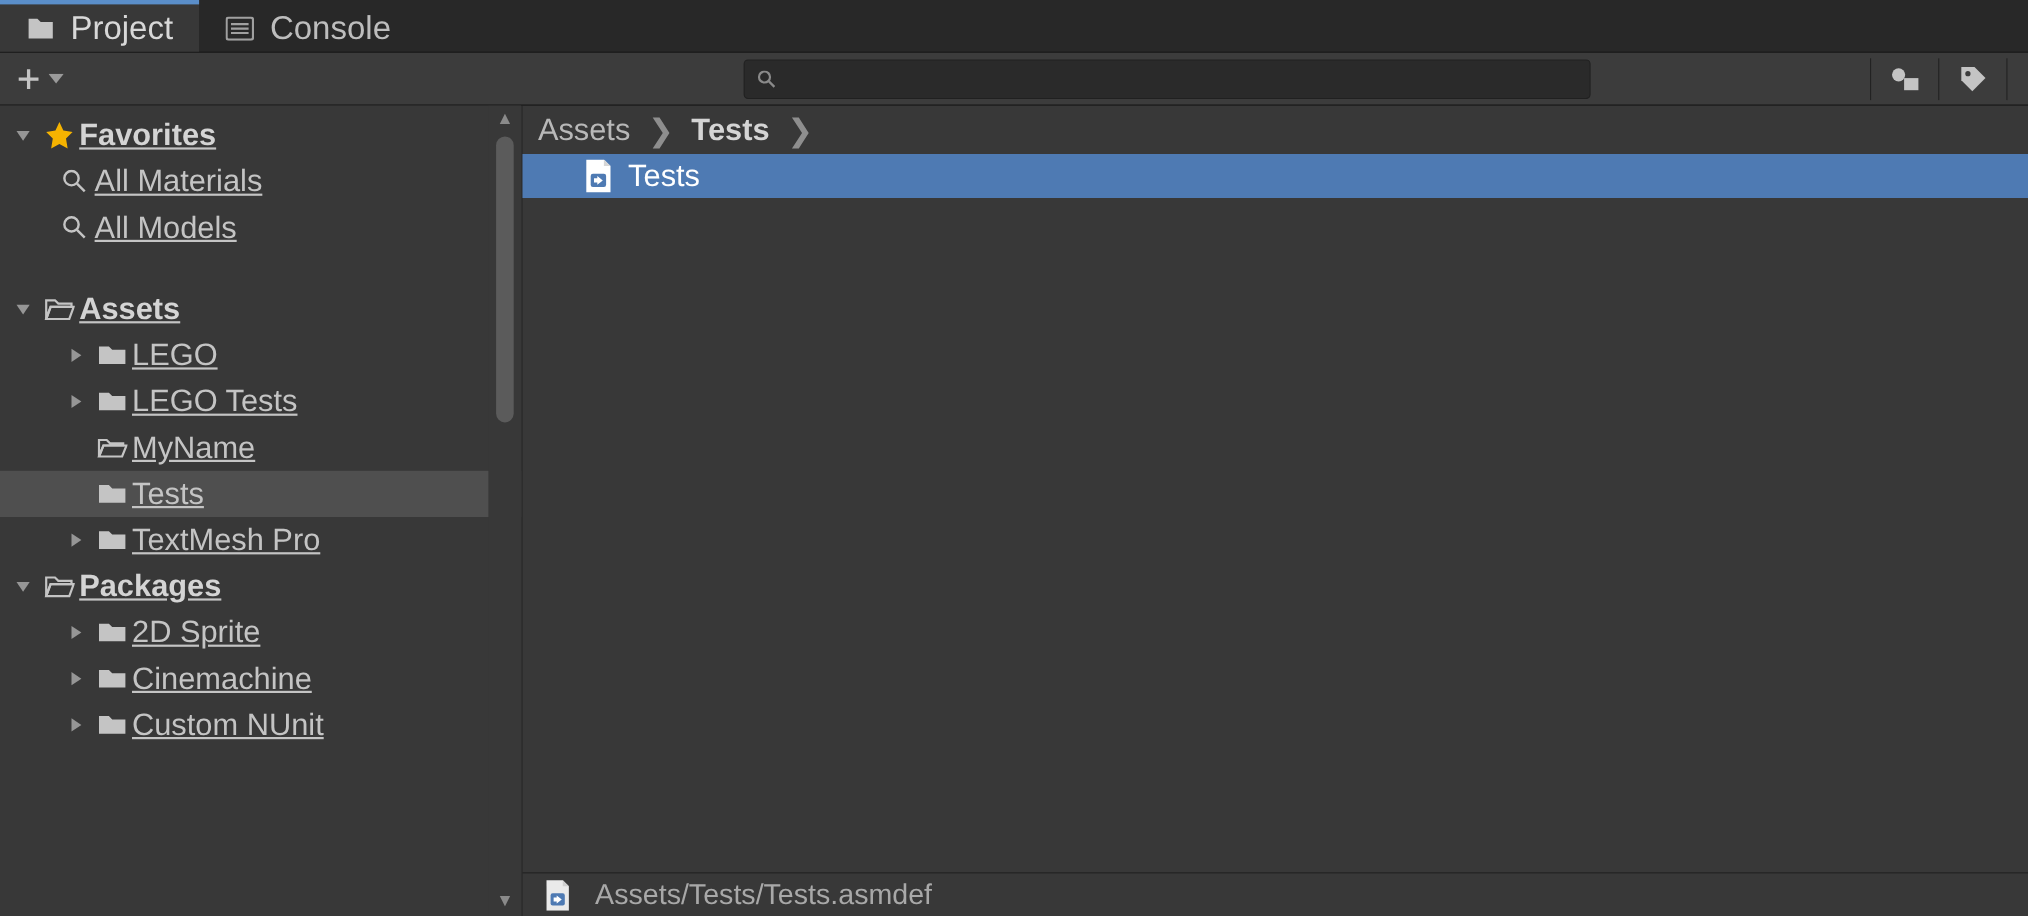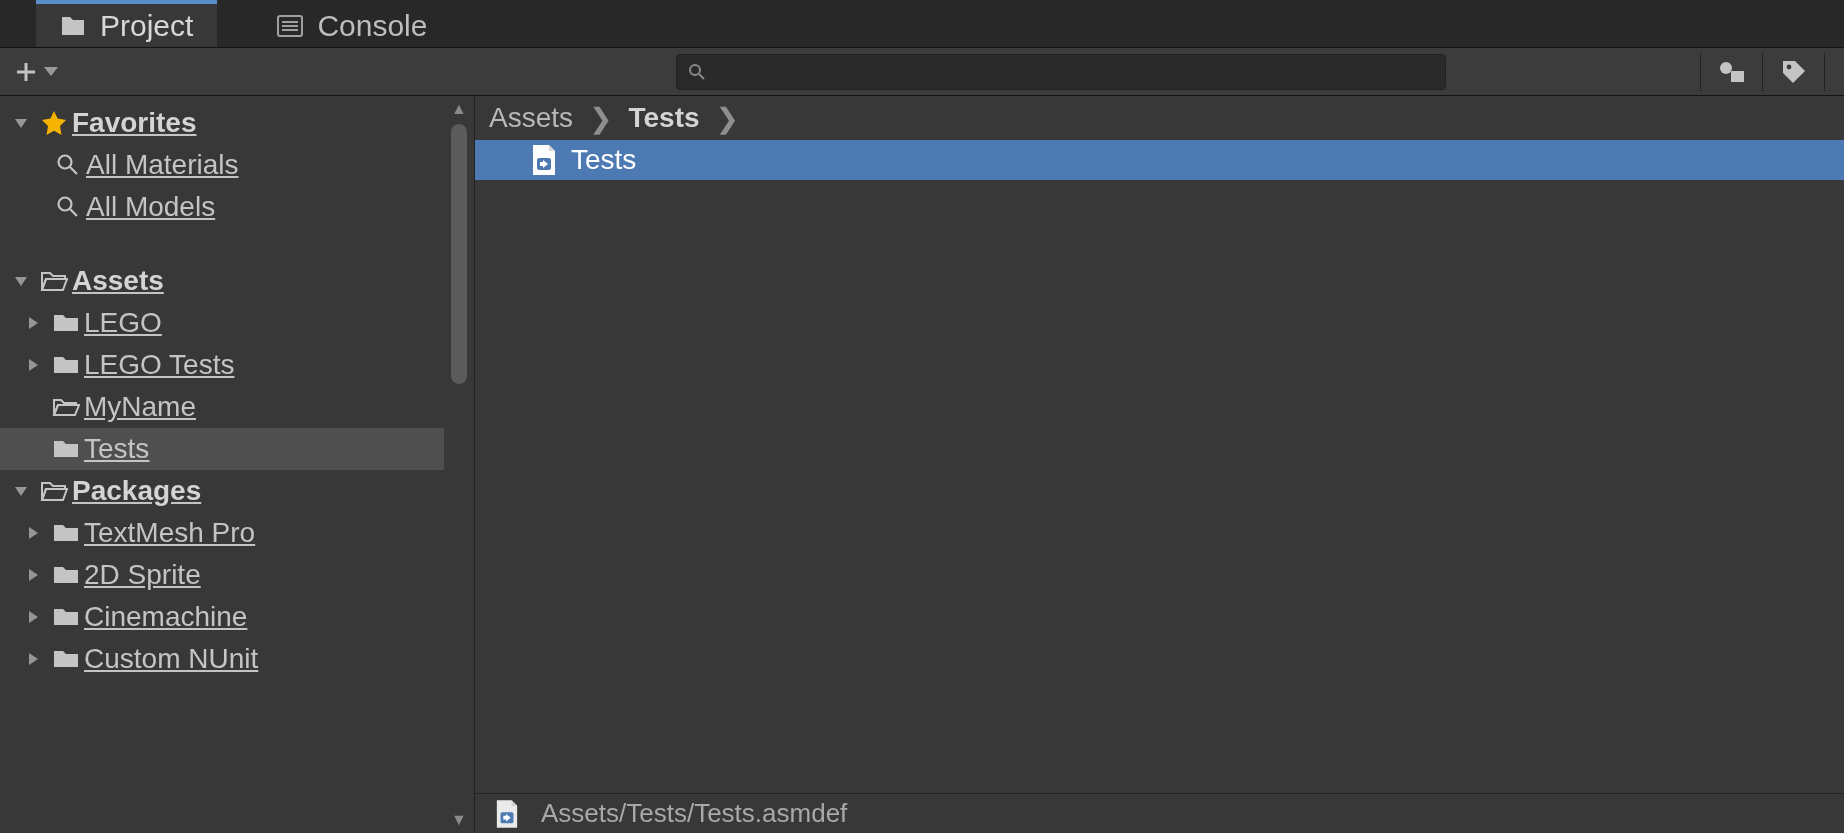--- a/index.html
+++ b/index.html
@@ -21,21 +21,20 @@
     border-bottom: 1px solid #141414;
   }
   .tab {
     display: flex;
     align-items: center;
     padding: 0 24px;
     gap: 14px;
     font-size: 30px;
     color: #bdbdbd;
     cursor: pointer;
-    margin-left: 36px;
   }
   .tab.active {
     background: #383838;
     border-top: 4px solid #5a8ec9;
     color: #d8d8d8;
   }
   .tab.inactive { border-top: 4px solid transparent; }
 
   
   .toolbar {
@@ -128,21 +127,21 @@
   }
   .row.selected { background: #4f4f4f; }
   .row .spacer-arrow { width: 30px; display:inline-flex; justify-content:center; color:#969696; }
   .row .icon-slot   { width: 36px; display:inline-flex; justify-content:center; align-items:center; }
   .row .lbl { color:#c4c4c4; }
   .row.header .lbl { font-weight: bold; color:#d4d4d4; }
 
   
   .ind1 { padding-left: 6px; }
   .ind2 { padding-left: 20px; }
-  .ind3 { padding-left: 18px; }
+  .ind3 { padding-left: 54px; }
 
   
   .content {
     flex: 1;
     display: flex;
     flex-direction: column;
     border-left: 1px solid #222;
     background: #383838;
   }
   .breadcrumb {
@@ -343,47 +342,47 @@
       </div>
       <div class="row ind3 selected">
         <span class="spacer-arrow"></span>
         <span class="icon-slot">
           <svg width="26" height="20" viewBox="0 0 26 20">
               <path fill="#c4c4c4" d="M1 2h9l3 3h12v13H1z"></path>
             </svg>
         </span>
         <span class="lbl">Tests</span>
       </div>
+      <div class="row ind3">
+        <span class="spacer-arrow">
+          <svg width="12" height="14" viewBox="0 0 12 14">
+              <path fill="#969696" d="M2 1l9 6-9 6z"></path>
+            </svg>
+        </span>
+        <span class="icon-slot">
+          <svg width="26" height="20" viewBox="0 0 26 20">
+              <path fill="#c4c4c4" d="M1 2h9l3 3h12v13H1z"></path>
+            </svg>
+        </span>
+        <span class="lbl">TextMesh Pro</span>
+      </div>
+
       <div class="row header ind1">
         <span class="spacer-arrow">
           <svg width="14" height="14" viewBox="0 0 14 14">
               <path fill="#969696" d="M1 3h12L7 12z"></path>
             </svg>
         </span>
         <span class="icon-slot">
           <svg width="28" height="22" viewBox="0 0 28 22">
               <path fill="none" stroke="#c4c4c4" stroke-width="2" d="M2 3h8l3 3h12v3H6L2 20z"></path>
               <path fill="none" stroke="#c4c4c4" stroke-width="2" d="M2 20L6 9h21l-4 11z"></path>
             </svg>
         </span>
         <span class="lbl">Packages</span>
-      </div>
-
-      <div class="row ind3">
-        <span class="spacer-arrow">
-          <svg width="12" height="14" viewBox="0 0 12 14">
-              <path fill="#969696" d="M2 1l9 6-9 6z"></path>
-            </svg>
-        </span>
-        <span class="icon-slot">
-          <svg width="26" height="20" viewBox="0 0 26 20">
-              <path fill="#c4c4c4" d="M1 2h9l3 3h12v13H1z"></path>
-            </svg>
-        </span>
-        <span class="lbl">TextMesh Pro</span>
       </div>
       <div class="row ind3">
         <span class="spacer-arrow">
           <svg width="12" height="14" viewBox="0 0 12 14">
               <path fill="#969696" d="M2 1l9 6-9 6z"></path>
             </svg>
         </span>
         <span class="icon-slot">
           <svg width="26" height="20" viewBox="0 0 26 20">
               <path fill="#c4c4c4" d="M1 2h9l3 3h12v13H1z"></path>

